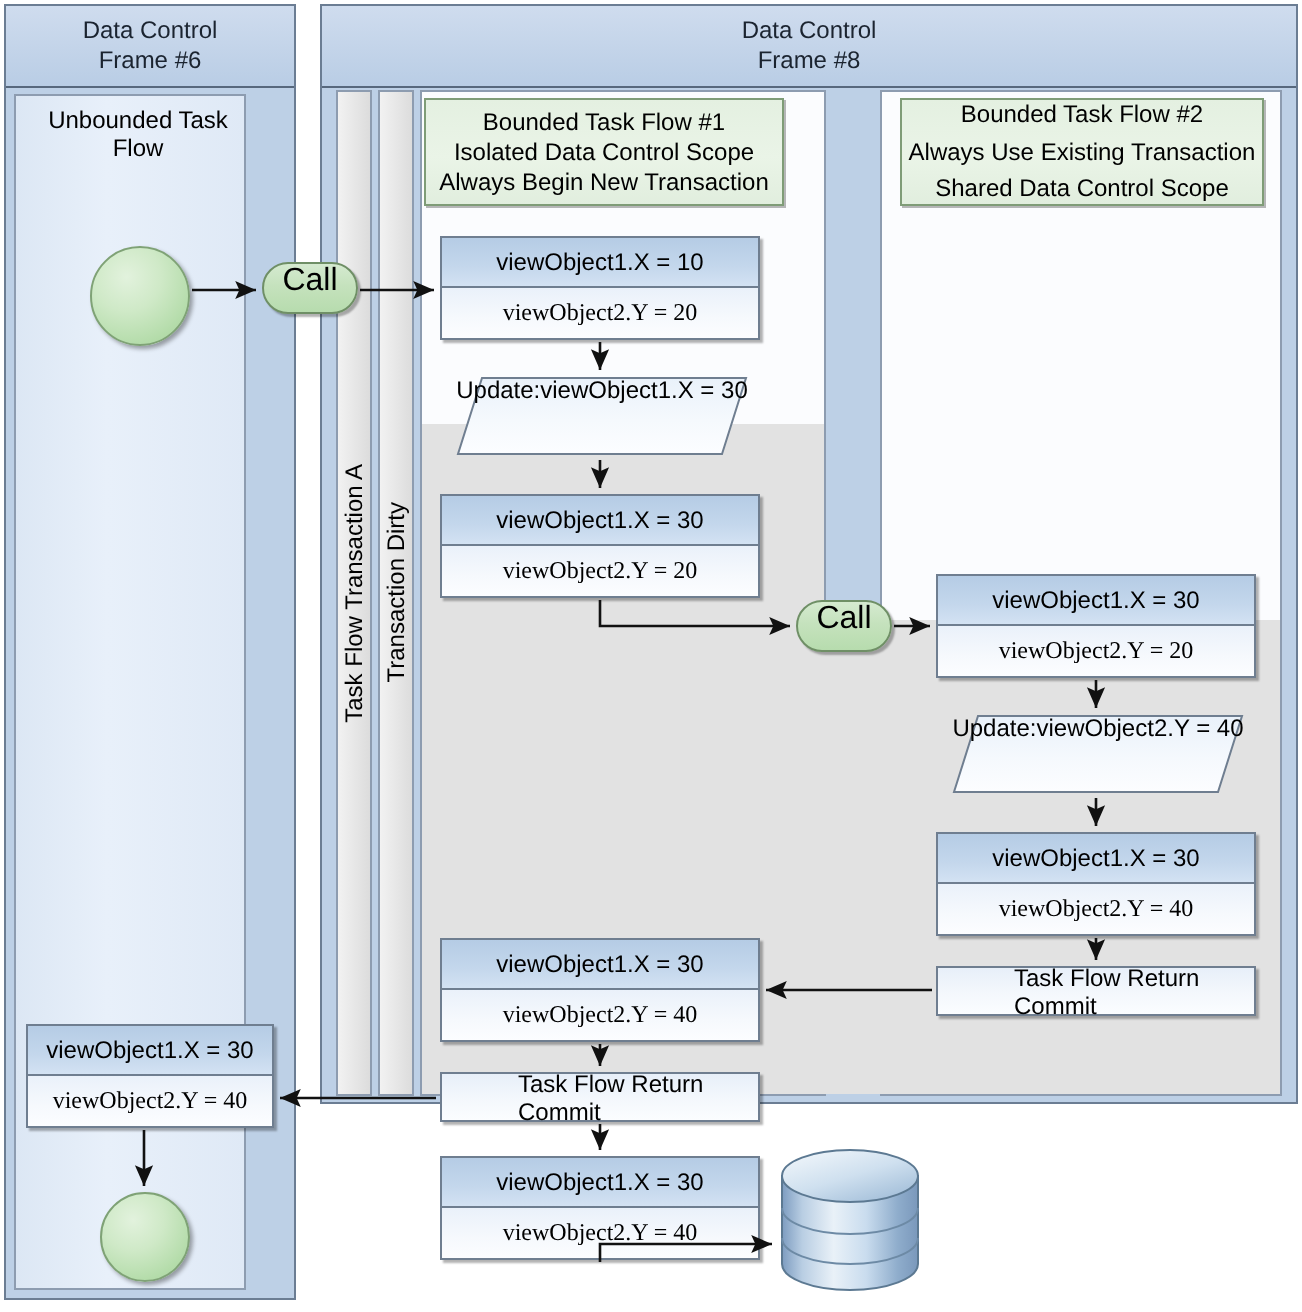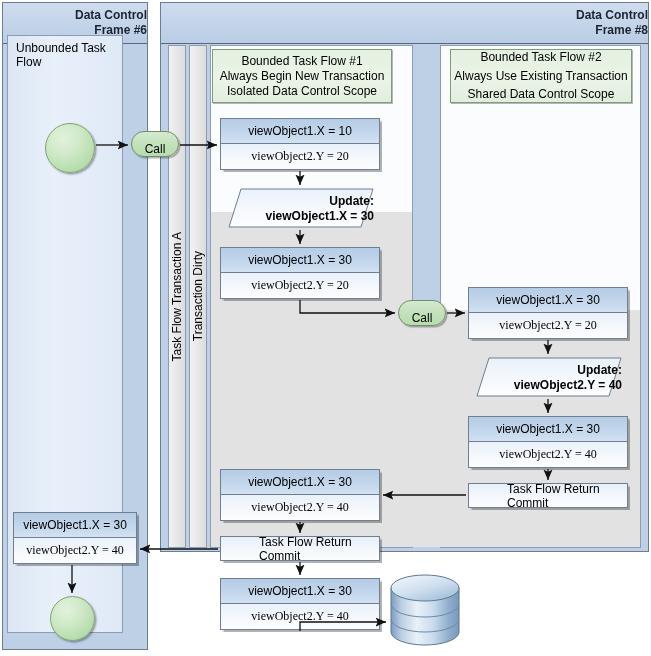--- a/index.html
+++ b/index.html
@@ -10,23 +10,23 @@
   .abs{position:absolute;box-sizing:border-box;}
 
   
   .frame{
     border:1px solid #6b7d93;
     background:#bdd0e6;
   }
   .frame-hdr{
     background:linear-gradient(to bottom,#cfdcee 0%,#b9cde5 100%);
     border-bottom:1px solid #57687d;
-    font-weight:bold;
+    font-weight:normal;
     text-align:center;
-    display:flex;align-items:flex-end;justify-content:center;
+    display:flex;align-items:center;justify-content:center;
     line-height:15px;
     color:#1b2430;
   }
 
   
   .utf-panel{
     background:linear-gradient(to right,#dce7f4 0%,#e8f0fa 40%,#dfe9f6 100%);
     border:1px solid #8d9cb0;
   }
   .utf-label{
@@ -94,34 +94,33 @@
     display:flex;align-items:center;justify-content:center;
     font-size:12px;
     padding-left:38px;
   }
 
   
   .para-wrap{position:absolute;}
   .para-wrap svg{display:block;position:absolute;left:0;top:0;}
   .para-text{
     position:absolute;left:0;top:0;width:100%;height:100%;
-    display:flex;flex-direction:column;align-items:flex-end;justify-content:center;
+    display:flex;flex-direction:row;align-items:flex-start;justify-content:center;
     text-align:center;line-height:15px;font-size:12px;
     pointer-events:none;
-    font-weight:bold;
   }
 
   
   .call-pill{
     border:1px solid #6f8f66;
     border-radius:14px;
     background:linear-gradient(to bottom,#d5ead0 0%,#c5e2bd 45%,#b7dcae 100%);
     box-shadow:1.5px 1.5px 1px rgba(0,0,0,.30);
-    display:flex;align-items:flex-end;justify-content:center;
-    font-size:12px;
+    display:flex;align-items:flex-start;justify-content:center;
+    font-size:16px;
   }
 
   
   .circle{
     border-radius:50%;
     border:1px solid #7fa276;
     background:radial-gradient(circle at 36% 30%, #e2f2dd 0%, #cfe9c7 38%, #b4dcaa 75%, #a6d29b 100%);
     box-shadow:1.5px 1.5px 2px rgba(0,0,0,.35);
   }
 
@@ -135,21 +134,21 @@
 </head>
 <body>
 
 <div class="abs frame" style="left:2px;top:2px;width:146px;height:648px;">
   <div class="abs frame-hdr" style="left:0;top:0;width:144px;height:41px;flex-direction:column;">
     <div>Data Control</div>
     <div>Frame #6</div>
   </div>
 </div>
 
-<div class="abs utf-panel" style="left:7px;top:35px;width:116px;height:598px;">
+<div class="abs utf-panel" style="left:7px;top:47px;width:116px;height:598px;text-align:center;">
   <div class="utf-label">Unbounded Task Flow</div>
 </div>
 
 <div class="abs circle" style="left:45px;top:123px;width:50px;height:50px;"></div>
 
 <div class="abs vo-box" style="left:13px;top:512px;width:124px;height:52px;">
   <div class="vo-row top">viewObject1.X = 30</div>
   <div class="vo-row bot">viewObject2.Y = 40</div>
 </div>
 
@@ -173,22 +172,22 @@
 
 <div class="abs dirty2" style="left:211px;top:212px;width:201px;height:335px;"></div>
 
 <div class="abs canvas" style="left:440px;top:45px;width:201px;height:503px;"></div>
 <div class="abs dirty2" style="left:441px;top:310px;width:199px;height:237px;"></div>
 
 <div class="abs dirty2" style="left:412px;top:303px;width:29px;height:244px;"></div>
 
 <div class="abs green-box" style="left:212px;top:49px;width:180px;height:54px;">
   <div>Bounded Task Flow #1</div>
+  <div>Isolated Data Control Scope</div>
   <div>Always Begin New Transaction</div>
-  <div>Isolated Data Control Scope</div>
 </div>
 
 <div class="abs green-box" style="left:450px;top:49px;width:182px;height:54px;justify-content:space-between;">
   <div>Bounded Task Flow #2</div>
   <div>Always Use Existing Transaction</div>
   <div>Shared Data Control Scope</div>
 </div>
 
 <div class="abs call-pill" style="left:131px;top:131px;width:48px;height:26px;">
   <span>Call</span>

